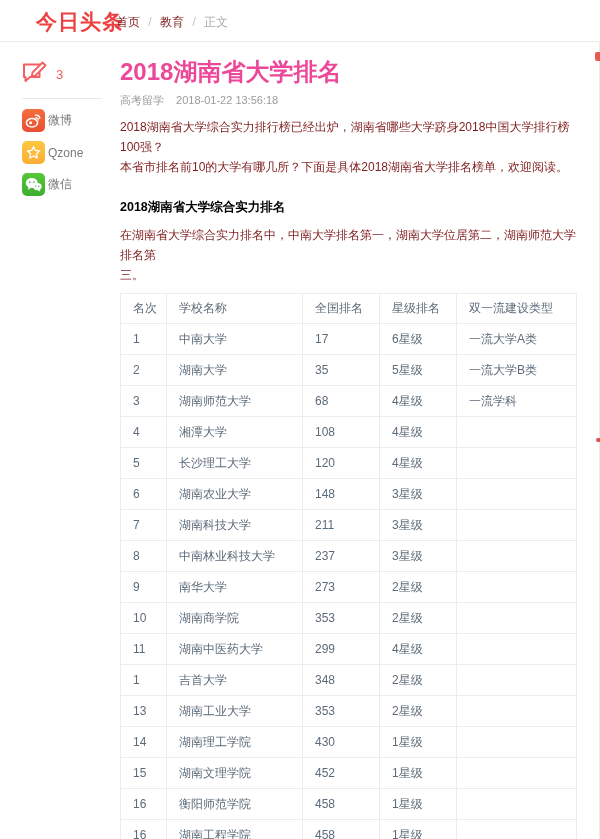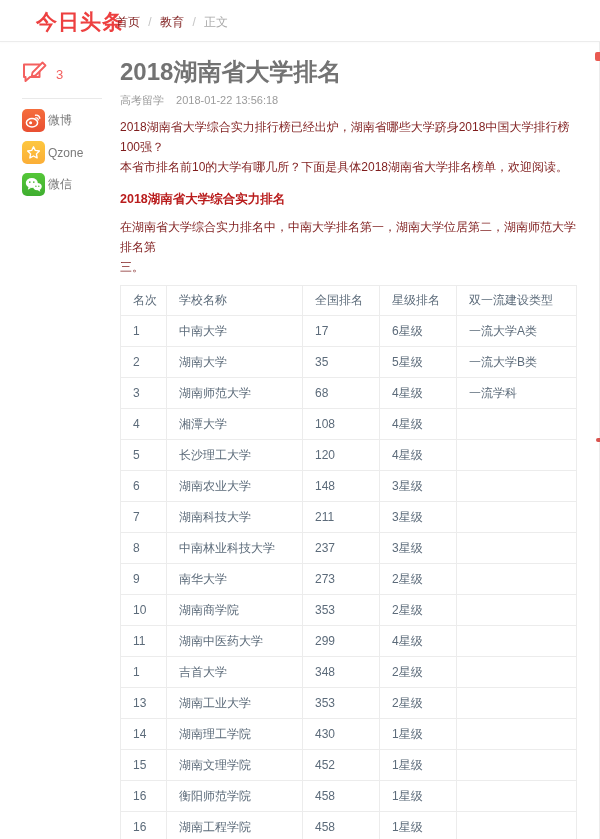--- a/index.html
+++ b/index.html
@@ -54,32 +54,32 @@
   }
   .badge-weibo  { background: linear-gradient(180deg,#f56e3d,#e94f32); }
   .badge-qzone  { background: linear-gradient(180deg,#fdc73f,#fbae37); }
   .badge-wechat { background: linear-gradient(180deg,#55c738,#3fae30); }
   .share-label { font-size: 12px; color: #7a7a7a; }
   
   .article { position: absolute; left: 120px; top: 42px; width: 458px; }
   .article-title {
     margin-top: 13px;
     font-size: 24px; line-height: 34px;
-    font-weight: bold; color: #737373;
+    font-weight: bold; color: #ec4899;
   }
   .article-meta { margin-top: 4px; font-size: 11px; color: #9b9b9b; }
   .meta-author { margin-right: 9px; text-align: right; }
   .para {
     margin-top: 9px;
     font-size: 12px; line-height: 20px; color: #7f1d1d;
   }
   .section-heading {
-    margin-top: 14px;
+    margin-top: 22px;
     font-size: 12.5px; line-height: 17px;
-    font-weight: bold; color: #b91c1c;
+    font-weight: bold; color: #000000;
   }
   
   .rank-table {
     margin-top: 8px;
     width: 456px;
     border-collapse: collapse;
     table-layout: fixed;
   }
   .rank-table th, .rank-table td {
     border: 1px solid #ececec;

